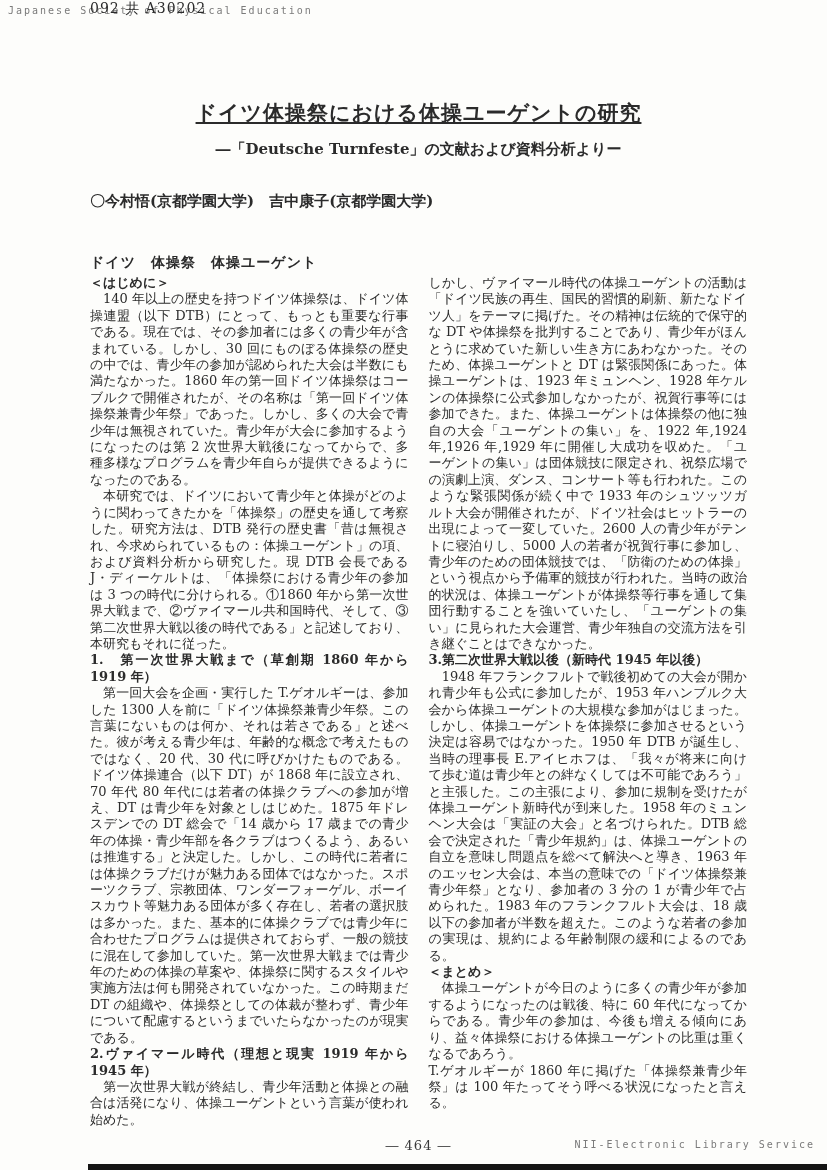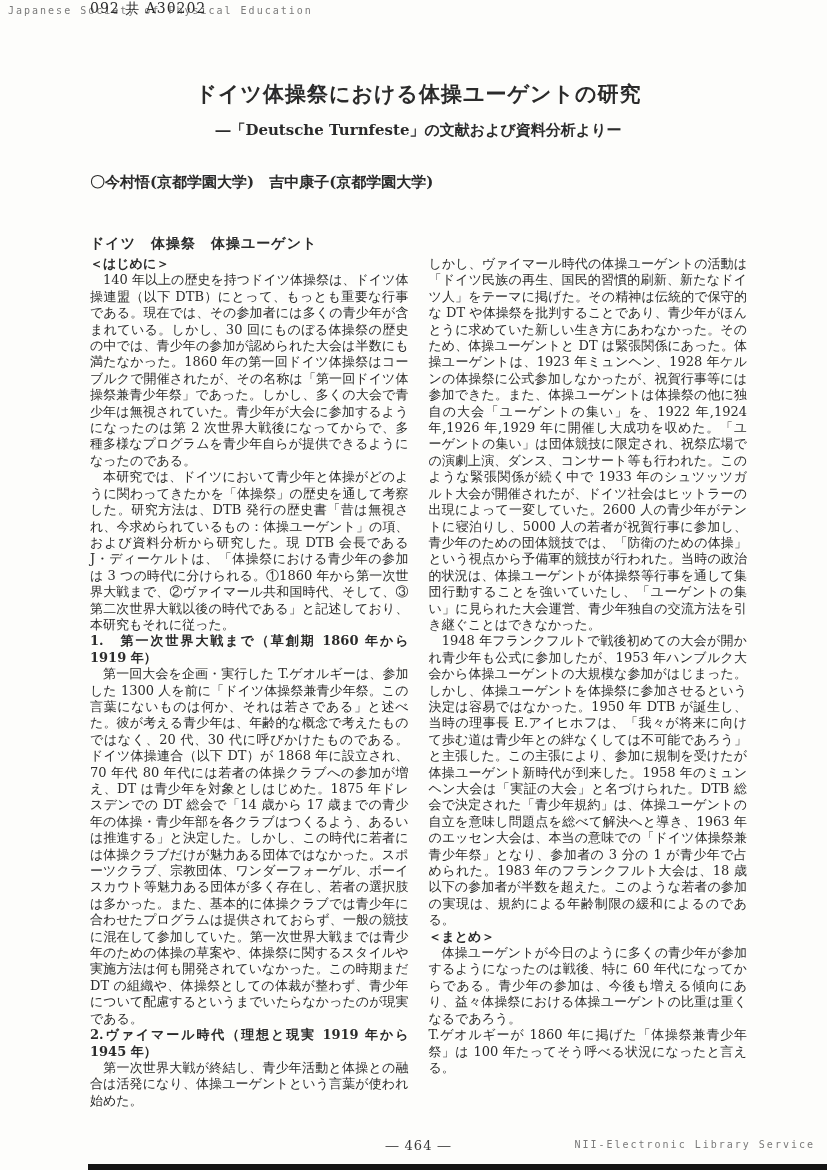--- a/index.html
+++ b/index.html
@@ -22,25 +22,26 @@
     white-space: nowrap;
   }
   .lib-top { position: absolute; top: 5px; left: 8px; }
   .lib-bottom { position: absolute; top: 1139px; right: 12px; }
   .content { position: absolute; left: 90px; right: 80px; top: 0; }
   .code {
     font-size: 14px;
     letter-spacing: 1px;
   }
   .title {
-    margin-top: 62px;
+    margin-top: 81px;
     text-align: center;
     font-size: 21px;
     font-weight: bold;
     letter-spacing: 1px;
+    text-decoration: underline;
   }
   .subtitle {
     margin-top: 13px;
     text-align: center;
     font-size: 15px;
     font-weight: bold;
   }
   .authors {
     margin-top: 33px;
     font-size: 15px;
@@ -112,20 +113,21 @@
         <p>　140 年以上の歴史を持つドイツ体操祭は、ドイツ体操連盟（以下 DTB）にとって、もっとも重要な行事である。現在では、その参加者には多くの青少年が含まれている。しかし、30 回にものぼる体操祭の歴史の中では、青少年の参加が認められた大会は半数にも満たなかった。1860 年の第一回ドイツ体操祭はコーブルクで開催されたが、その名称は「第一回ドイツ体操祭兼青少年祭」であった。しかし、多くの大会で青少年は無視されていた。青少年が大会に参加するようになったのは第 2 次世界大戦後になってからで、多種多様なプログラムを青少年自らが提供できるようになったのである。</p>
         <p>　本研究では、ドイツにおいて青少年と体操がどのように関わってきたかを「体操祭」の歴史を通して考察した。研究方法は、DTB 発行の歴史書「昔は無視され、今求められているもの：体操ユーゲント」の項、および資料分析から研究した。現 DTB 会長である J・ディーケルトは、「体操祭における青少年の参加は 3 つの時代に分けられる。①1860 年から第一次世界大戦まで、②ヴァイマール共和国時代、そして、③第二次世界大戦以後の時代である」と記述しており、本研究もそれに従った。</p>
         <div class="h">1.　第一次世界大戦まで（草創期 1860 年から 1919 年）</div>
         <p>　第一回大会を企画・実行した T.ゲオルギーは、参加した 1300 人を前に「ドイツ体操祭兼青少年祭。この言葉にないものは何か、それは若さである」と述べた。彼が考える青少年は、年齢的な概念で考えたものではなく、20 代、30 代に呼びかけたものである。ドイツ体操連合（以下 DT）が 1868 年に設立され、70 年代 80 年代には若者の体操クラブへの参加が増え、DT は青少年を対象としはじめた。1875 年ドレスデンでの DT 総会で「14 歳から 17 歳までの青少年の体操・青少年部を各クラブはつくるよう、あるいは推進する」と決定した。しかし、この時代に若者には体操クラブだけが魅力ある団体ではなかった。スポーツクラブ、宗教団体、ワンダーフォーゲル、ボーイスカウト等魅力ある団体が多く存在し、若者の選択肢は多かった。また、基本的に体操クラブでは青少年に合わせたプログラムは提供されておらず、一般の競技に混在して参加していた。第一次世界大戦までは青少年のための体操の草案や、体操祭に関するスタイルや実施方法は何も開発されていなかった。この時期まだ DT の組織や、体操祭としての体裁が整わず、青少年について配慮するというまでいたらなかったのが現実である。</p>
         <div class="h">2.ヴァイマール時代（理想と現実 1919 年から 1945 年）</div>
         <p>　第一次世界大戦が終結し、青少年活動と体操との融合は活発になり、体操ユーゲントという言葉が使われ始めた。</p>
       </div>
 
       <div class="col">
         <p>しかし、ヴァイマール時代の体操ユーゲントの活動は「ドイツ民族の再生、国民的習慣的刷新、新たなドイツ人」をテーマに掲げた。その精神は伝統的で保守的な DT や体操祭を批判することであり、青少年がほんとうに求めていた新しい生き方にあわなかった。そのため、体操ユーゲントと DT は緊張関係にあった。体操ユーゲントは、1923 年ミュンヘン、1928 年ケルンの体操祭に公式参加しなかったが、祝賀行事等には参加できた。また、体操ユーゲントは体操祭の他に独自の大会「ユーゲントの集い」を、1922 年,1924 年,1926 年,1929 年に開催し大成功を収めた。「ユーゲントの集い」は団体競技に限定され、祝祭広場での演劇上演、ダンス、コンサート等も行われた。このような緊張関係が続く中で 1933 年のシュツッツガルト大会が開催されたが、ドイツ社会はヒットラーの出現によって一変していた。2600 人の青少年がテントに寝泊りし、5000 人の若者が祝賀行事に参加し、青少年のための団体競技では、「防衛のための体操」という視点から予備軍的競技が行われた。当時の政治的状況は、体操ユーゲントが体操祭等行事を通して集団行動することを強いていたし、「ユーゲントの集い」に見られた大会運営、青少年独自の交流方法を引き継ぐことはできなかった。</p>
+        <div class="h">3.第二次世界大戦以後（新時代 1945 年以後）</div>
         <p>　1948 年フランクフルトで戦後初めての大会が開かれ青少年も公式に参加したが、1953 年ハンブルク大会から体操ユーゲントの大規模な参加がはじまった。しかし、体操ユーゲントを体操祭に参加させるという決定は容易ではなかった。1950 年 DTB が誕生し、当時の理事長 E.アイヒホフは、「我々が将来に向けて歩む道は青少年との絆なくしては不可能であろう」と主張した。この主張により、参加に規制を受けたが体操ユーゲント新時代が到来した。1958 年のミュンヘン大会は「実証の大会」と名づけられた。DTB 総会で決定された「青少年規約」は、体操ユーゲントの自立を意味し問題点を総べて解決へと導き、1963 年のエッセン大会は、本当の意味での「ドイツ体操祭兼青少年祭」となり、参加者の 3 分の 1 が青少年で占められた。1983 年のフランクフルト大会は、18 歳以下の参加者が半数を超えた。このような若者の参加の実現は、規約による年齢制限の緩和によるのである。</p>
         <div class="h">＜まとめ＞</div>
         <p>　体操ユーゲントが今日のように多くの青少年が参加するようになったのは戦後、特に 60 年代になってからである。青少年の参加は、今後も増える傾向にあり、益々体操祭における体操ユーゲントの比重は重くなるであろう。</p>
         <p>T.ゲオルギーが 1860 年に掲げた「体操祭兼青少年祭」は 100 年たってそう呼べる状況になったと言える。</p>
       </div>
 
     </div>
 
   </div>
 

